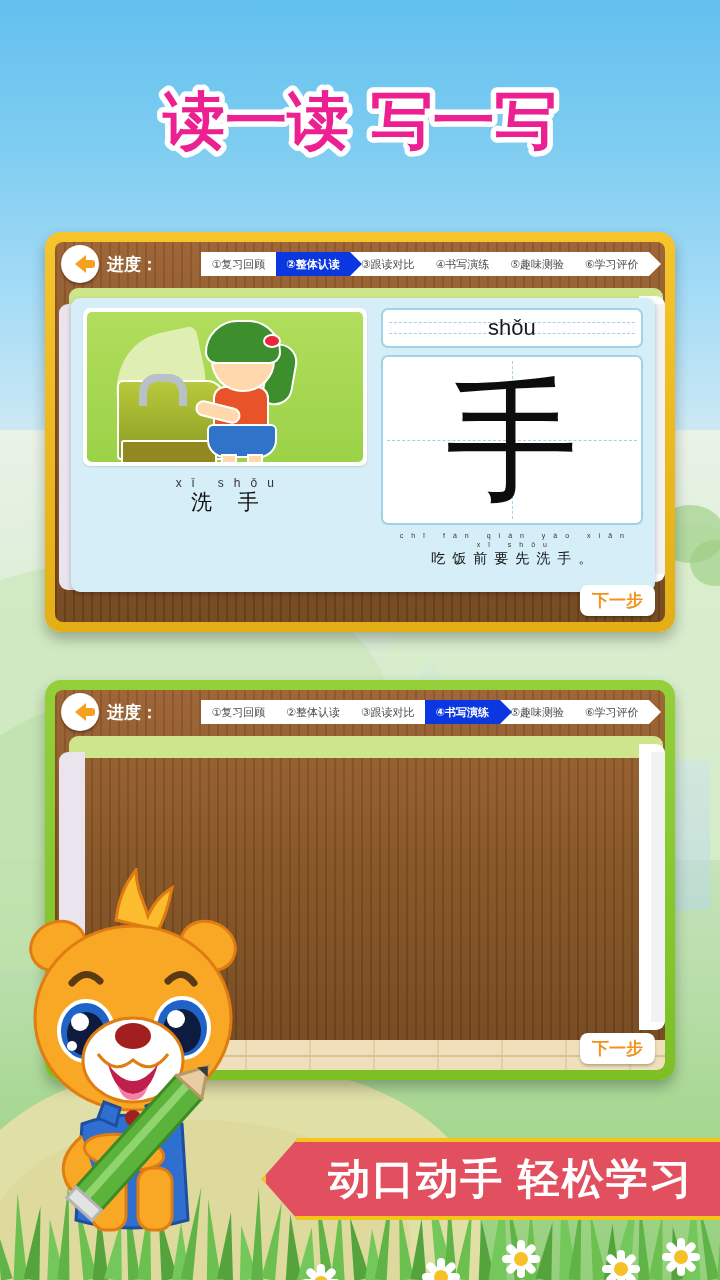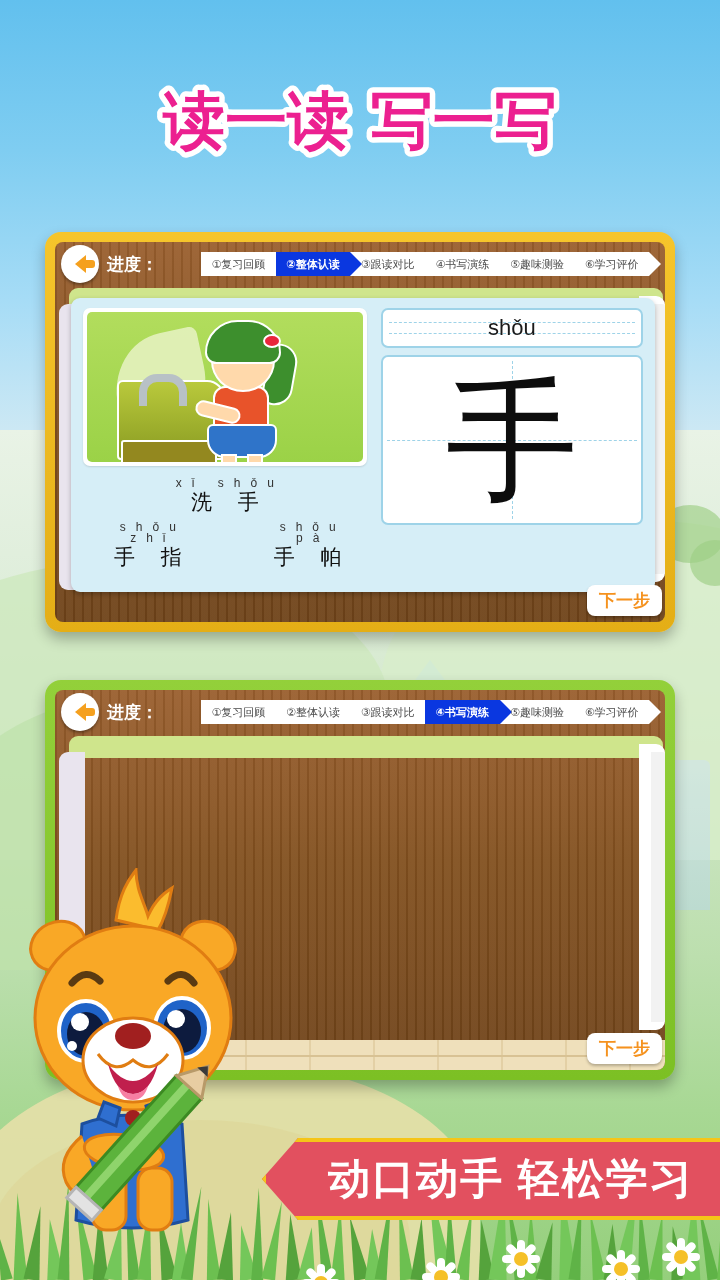--- a/index.html
+++ b/index.html
@@ -152,21 +152,21 @@
   .card-write { background:linear-gradient(180deg,#dff1fb 0%,#d2ecf8 55%,#cfe9e2 100%); position:relative; }
 
   
   .bottom-bar { position:absolute; left:0; right:0; bottom:0; height:30px;
                 background:repeating-linear-gradient(90deg,#efe0bb 0 62px,#e3d0a5 62px 64px);
                 display:flex; align-items:center; }
   .bottom-bar:before { content:""; position:absolute; left:0; right:0; top:50%;
                 background:#d8c294; height:2px; }
   .counter { position:relative; margin-left:104px; background:#c8a870; color:#ffffff;
              font-size:12px; padding:3px 14px; border-radius:4px; }
-  .next-btn { position:absolute; right:3px; bottom:6px; background:#ffffff; color:#f5921e;
+  .next-btn { position:absolute; right:10px; bottom:6px; background:#ffffff; color:#f5921e;
               font-size:17px; font-weight:bold; padding:4px 12px; border-radius:8px;
               box-shadow:0 2px 3px rgba(0,0,0,.25); }
 
   
   .bear { position:absolute; left:20px; top:868px; width:232px; height:372px; z-index:8; }
 
   
   .ribbon { position:absolute; left:262px; top:1138px; width:470px; height:82px; z-index:9; }
   .ribbon-body { position:absolute; inset:0; background:#e2505f;
                  border:4px solid #f5c518; box-shadow:0 3px 6px rgba(0,0,0,.25);
@@ -344,42 +344,36 @@
             </div>
           </div>
 
           <div class="words">
             <div class="word-row">
               <div class="word">
                 <div class="py">xǐ shǒu</div>
                 <div class="hz">洗 手</div>
               </div>
             </div>
-            <div class="word-row">
-              <div class="word">
-                <div class="py">shǒu zhǐ</div>
-                <div class="hz">手 指</div>
-              </div>
-              <div class="word">
-                <div class="py">shǒu pà</div>
-                <div class="hz">手 帕</div>
-              </div>
-            </div>
           </div>
         </div>
 
         <div class="read-right">
           <div class="pinyin-box">
             <span class="pinyin-text">shǒu</span>
           </div>
           <div class="hz-box">
             <span class="vline"></span>
             <span class="hline"></span>
             <span class="big-hz">手</span>
           </div>
+          <div class="sentence">
+            <div class="py">chī fàn qián yào xiān xǐ shǒu</div>
+            <div class="hz">吃饭前要先洗手。</div>
+          </div>
         </div>
 
       </div>
     </div>
 
     <div class="next-btn">下一步</div>
 
   </div>
 </div>
 

